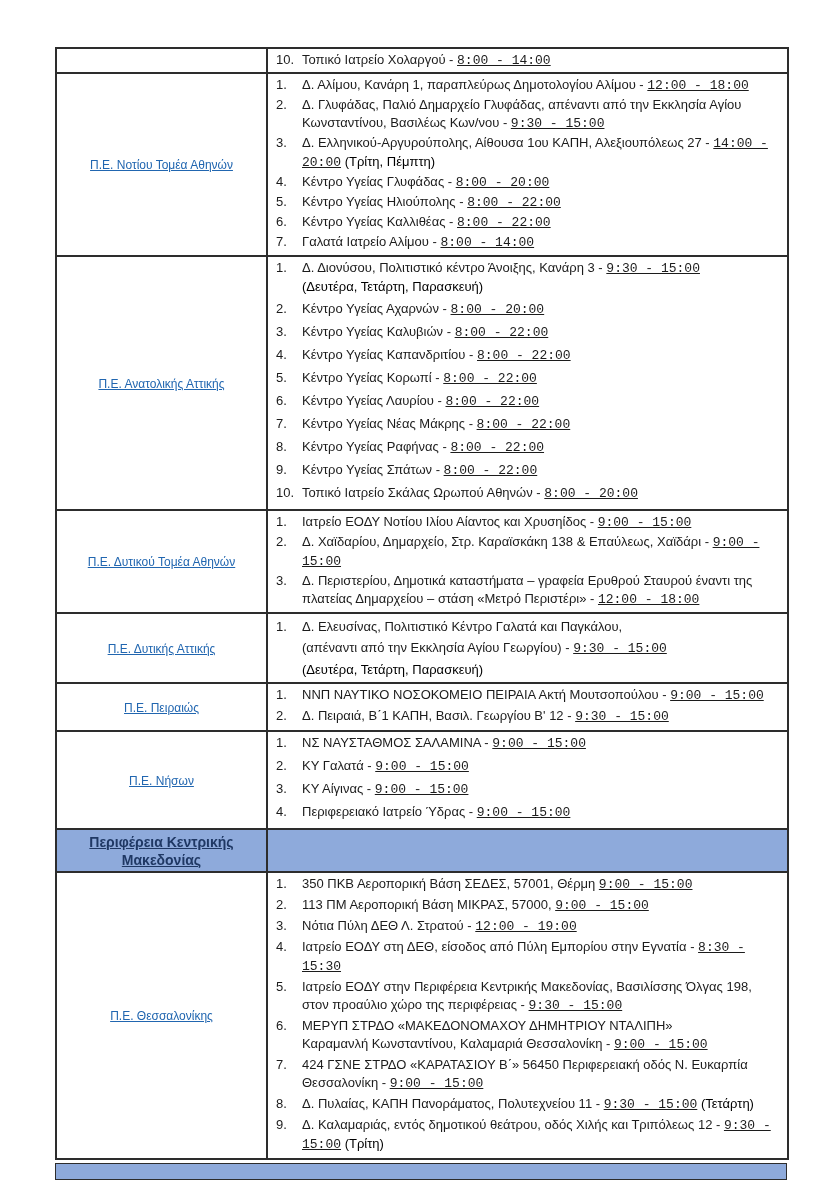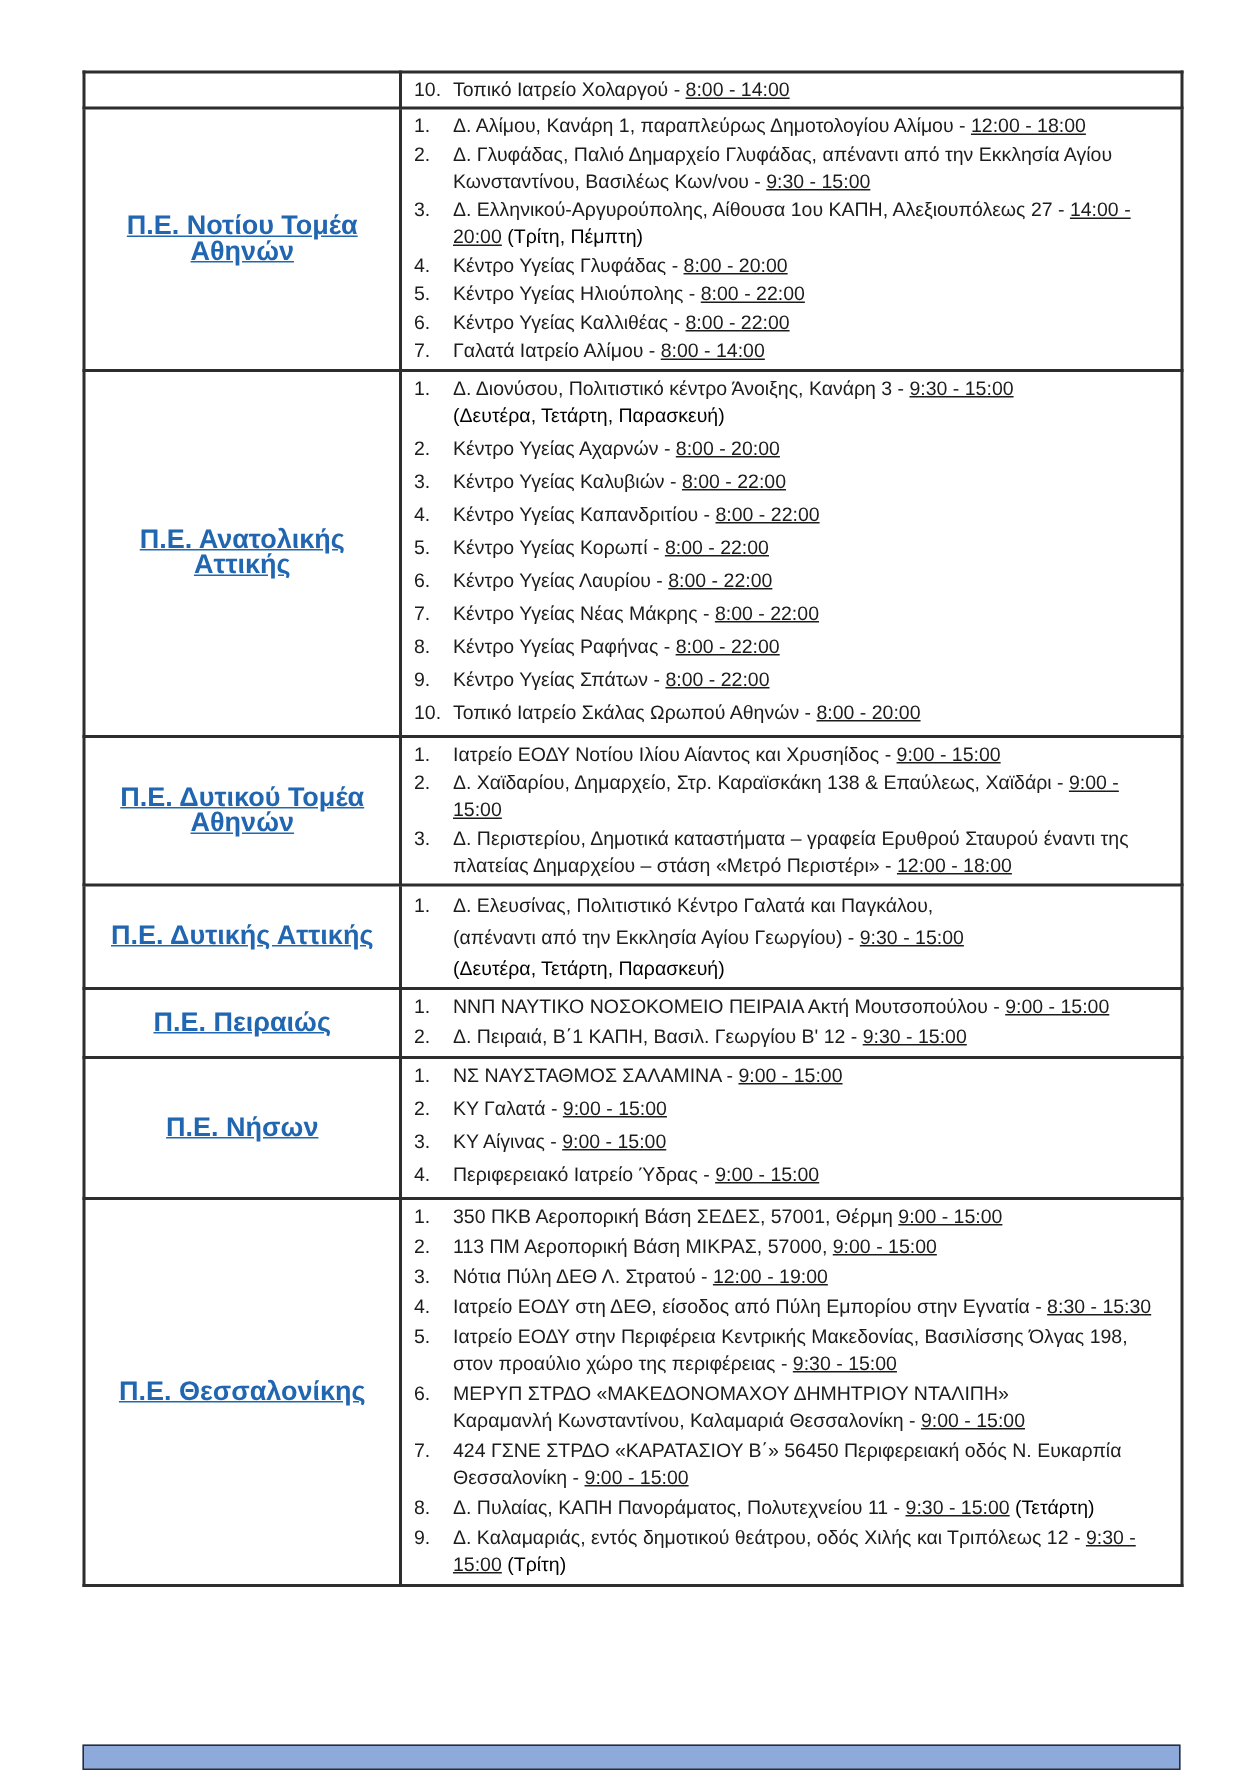--- a/index.html
+++ b/index.html
@@ -3,28 +3,28 @@
 <meta charset="utf-8">
 <style>
   html,body{margin:0;padding:0;background:#ffffff;}
   .page{position:relative;width:840px;height:1188px;background:#ffffff;overflow:hidden;
         font-family:"Liberation Sans","DejaVu Sans",sans-serif;color:#1c1c1c;}
   .sheet{position:absolute;left:55px;top:47px;width:734px;}
   table.schedule{border-collapse:collapse;width:100%;table-layout:fixed;}
   table.schedule td{border:2px solid #2d2d2d;vertical-align:middle;padding:2px 4px;}
   col.c-region{width:211px;}
   .region-cell{text-align:center;}
-  .region-link{color:#2166b0;font-weight:bold;text-decoration:underline;font-size:18px;line-height:17px;display:inline-block;}
+  .region-link{color:#2166b0;font-weight:normal;text-decoration:underline;font-size:12px;line-height:17px;display:inline-block;}
   .header-row td{background:#8eaadb;}
   .region-header-label{color:#1f3864;font-weight:bold;text-decoration:underline;font-size:14px;line-height:18px;display:inline-block;}
   .items-cell{padding:2px 4px 2px 6px;}
   .item{display:flex;font-size:13px;line-height:18px;}
   .num{flex:0 0 30px;padding-left:4px;box-sizing:border-box;}
   .txt{flex:1;padding-right:2px;}
-  .time{text-decoration:underline;}
+  .time{text-decoration:underline;font-family:Liberation Mono, monospace;}
   .day{color:#000000;}
   
   .r2 .item{margin-bottom:1px;}
   .r3 .item{margin-bottom:4px;}
   .r4 .item{margin-bottom:1px;}
   .r5 .txt,.r5 .num{line-height:21px;}
   .r6 .item{margin-bottom:2px;}
   .r7 .item{margin-bottom:4px;}
   .r8 td{height:37px;}
   .r9 .item{margin-bottom:2px;}
@@ -182,20 +182,24 @@
               <div class="item">
                 <span class="num">3.</span>
                 <span class="txt"><span class="plain">ΚΥ Αίγινας - </span><span class="time">9:00 - 15:00</span></span>
               </div>
               <div class="item">
                 <span class="num">4.</span>
                 <span class="txt"><span class="plain">Περιφερειακό Ιατρείο Ύδρας - </span><span class="time">9:00 - 15:00</span></span>
               </div>
             </td>
           </tr>
+          <tr class="row r8 header-row">
+            <td class="region-cell"><span class="region-header-label">Περιφέρεια Κεντρικής Μακεδονίας</span></td>
+            <td class="items-cell"></td>
+          </tr>
           <tr class="row r9">
             <td class="region-cell"><span class="region-link">Π.Ε. Θεσσαλονίκης</span></td>
             <td class="items-cell">
               <div class="item">
                 <span class="num">1.</span>
                 <span class="txt"><span class="plain">350 ΠΚΒ Αεροπορική Βάση ΣΕΔΕΣ, 57001, Θέρμη </span><span class="time">9:00 - 15:00</span></span>
               </div>
               <div class="item">
                 <span class="num">2.</span>
                 <span class="txt"><span class="plain">113 ΠΜ Αεροπορική Βάση ΜΙΚΡΑΣ, 57000, </span><span class="time">9:00 - 15:00</span></span>

